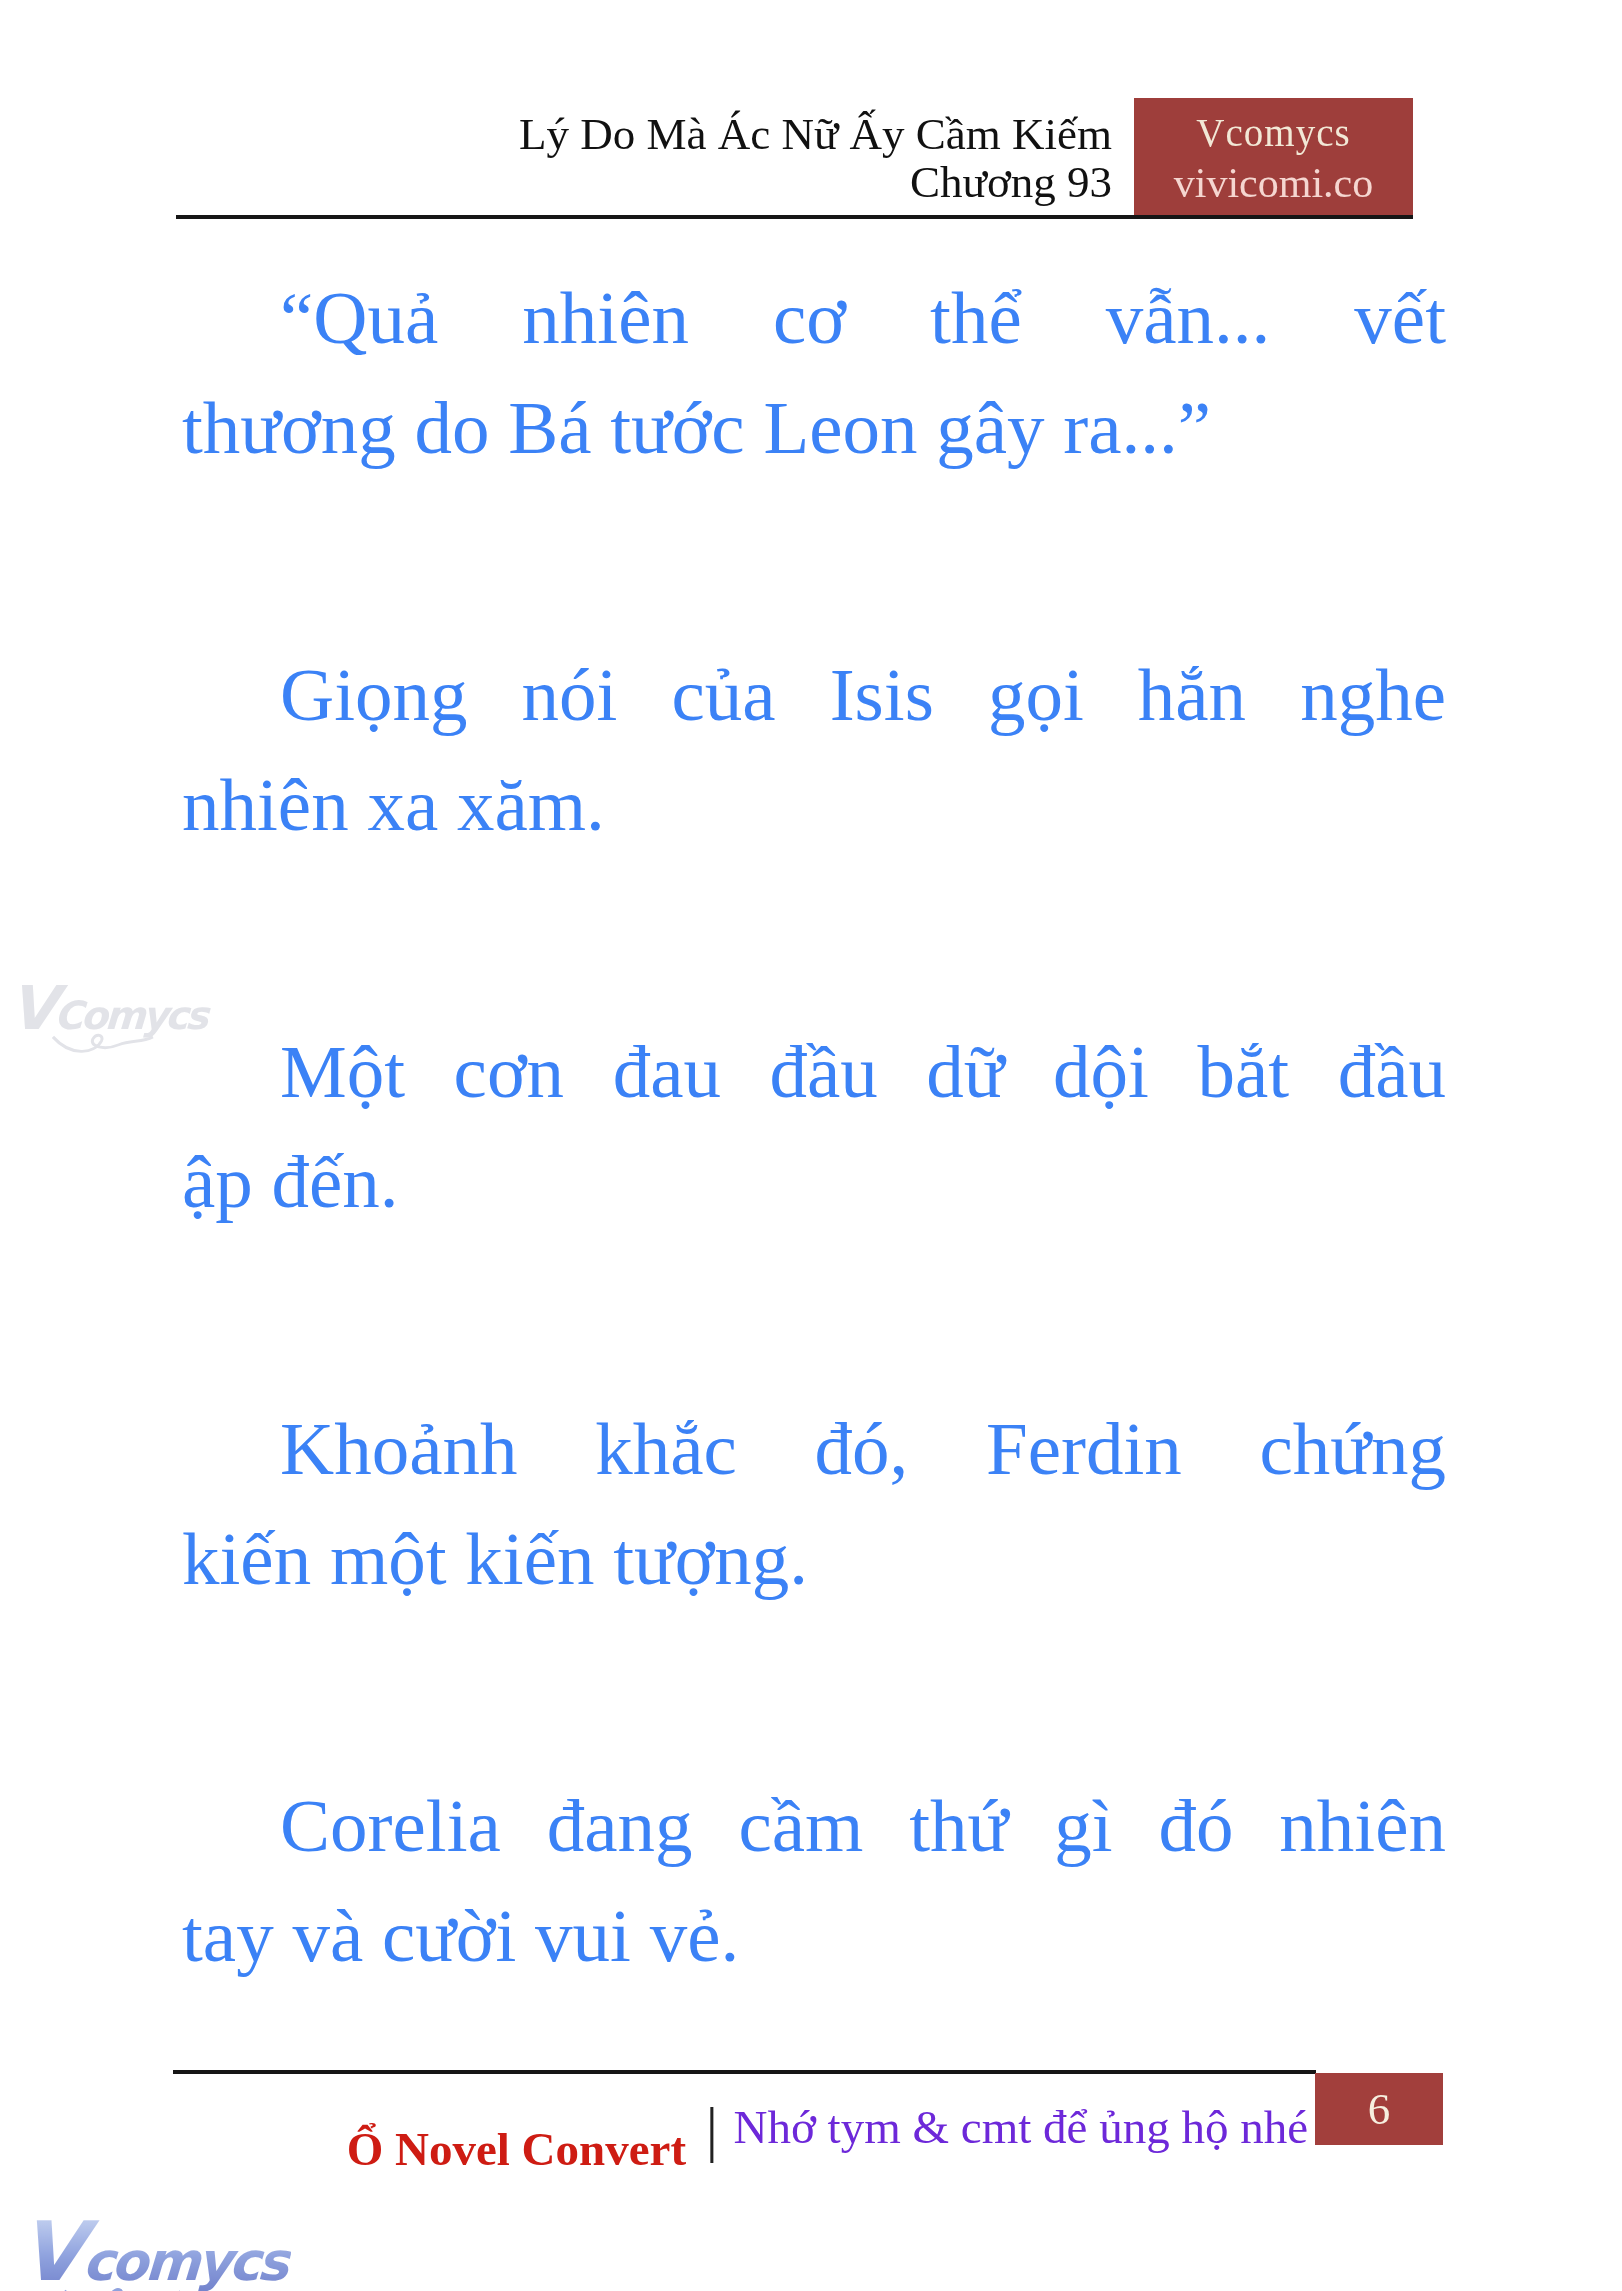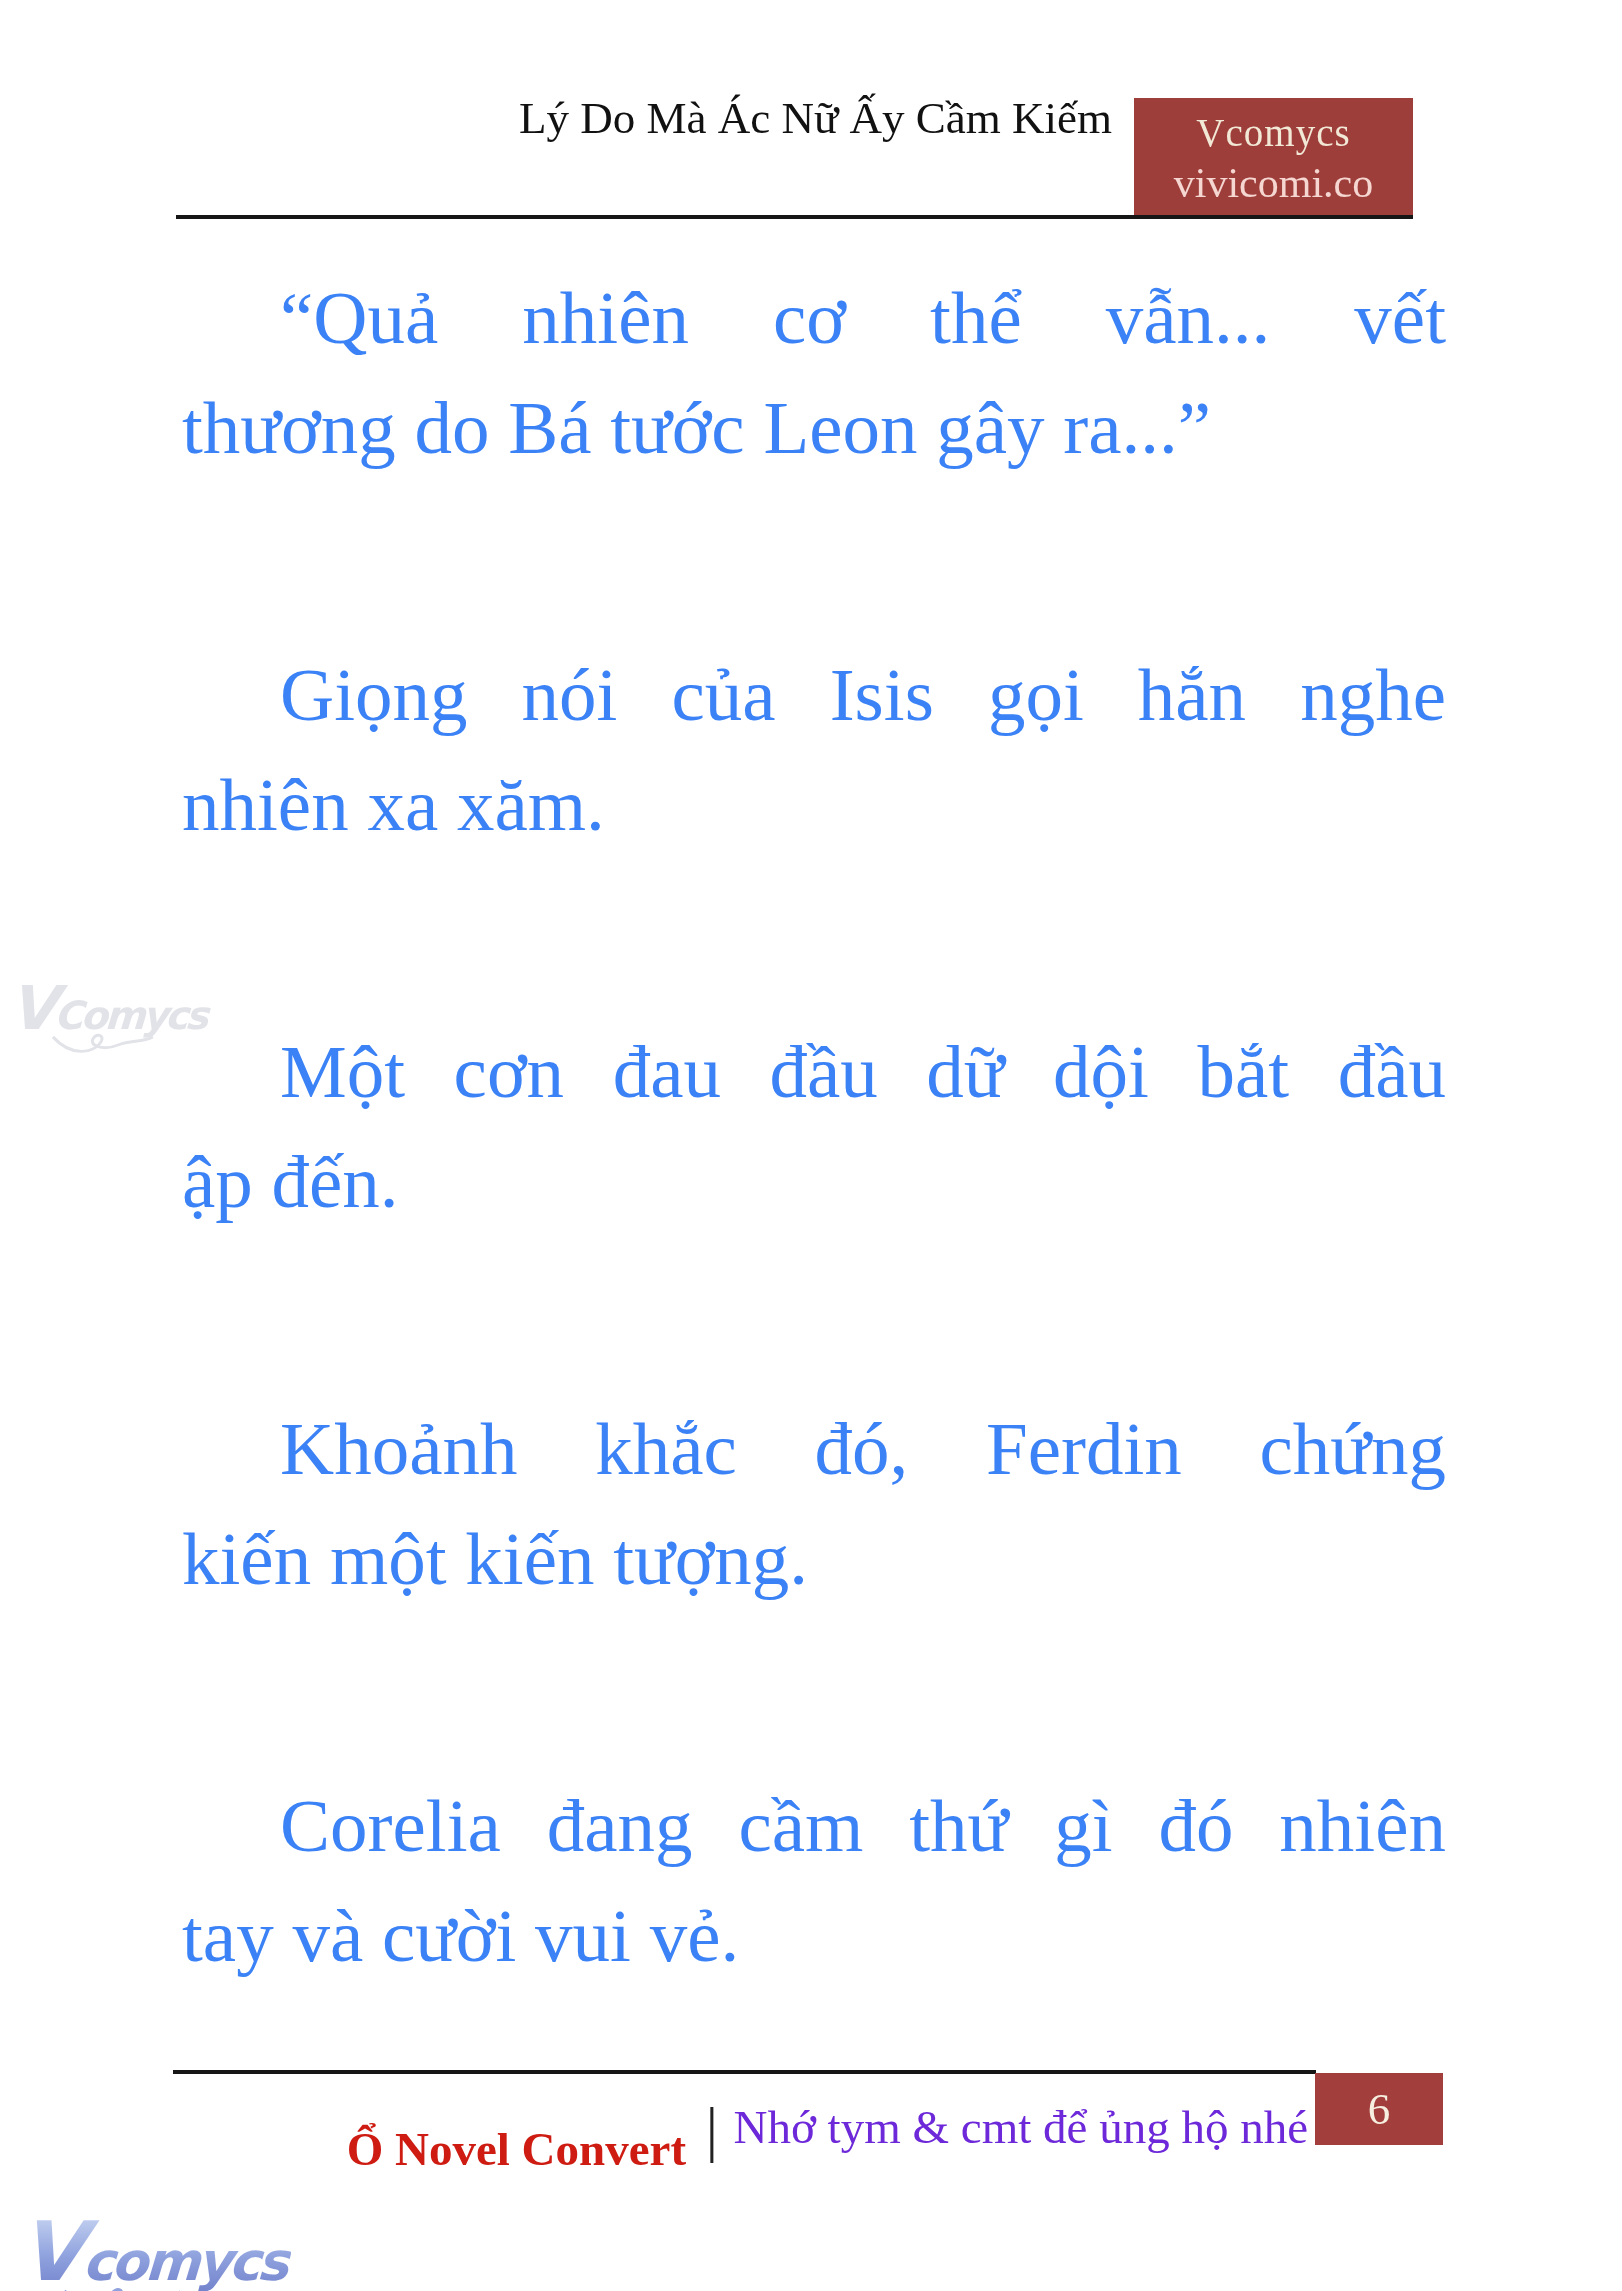--- a/index.html
+++ b/index.html
@@ -9,21 +9,21 @@
     height: 2292px;
     background: #ffffff;
     overflow: hidden;
     font-family: "Liberation Serif", serif;
     color: #1b1b1b;
   }
 
   
   .header-text {
     position: absolute;
-    top: 94px;
+    top: 110px;
     right: 510px;
     text-align: right;
     font-size: 45px;
     line-height: 48px;
     color: #111111;
     white-space: nowrap;
   }
   .brand-box {
     position: absolute;
     left: 1134px;
@@ -134,20 +134,21 @@
     margin: -7.8px 0 0 37px;
   }
 </style>
 </head>
 <body>
 
 <div class="page">
 
   <div class="header-text">
     <div>Lý Do Mà Ác Nữ Ấy Cầm Kiếm</div>
+    <div>Chương 93</div>
   </div>
 
   <div class="brand-box" style="background:#9e3e3b;">
     <div class="brand-name" style="color:#f2e8d6;">Vcomycs</div>
     <div class="brand-site" style="color:#f5d6d0;text-align:center;">vivicomi.co</div>
   </div>
 
   <div class="header-rule"></div>
 
   <div class="logo logo-gray">

